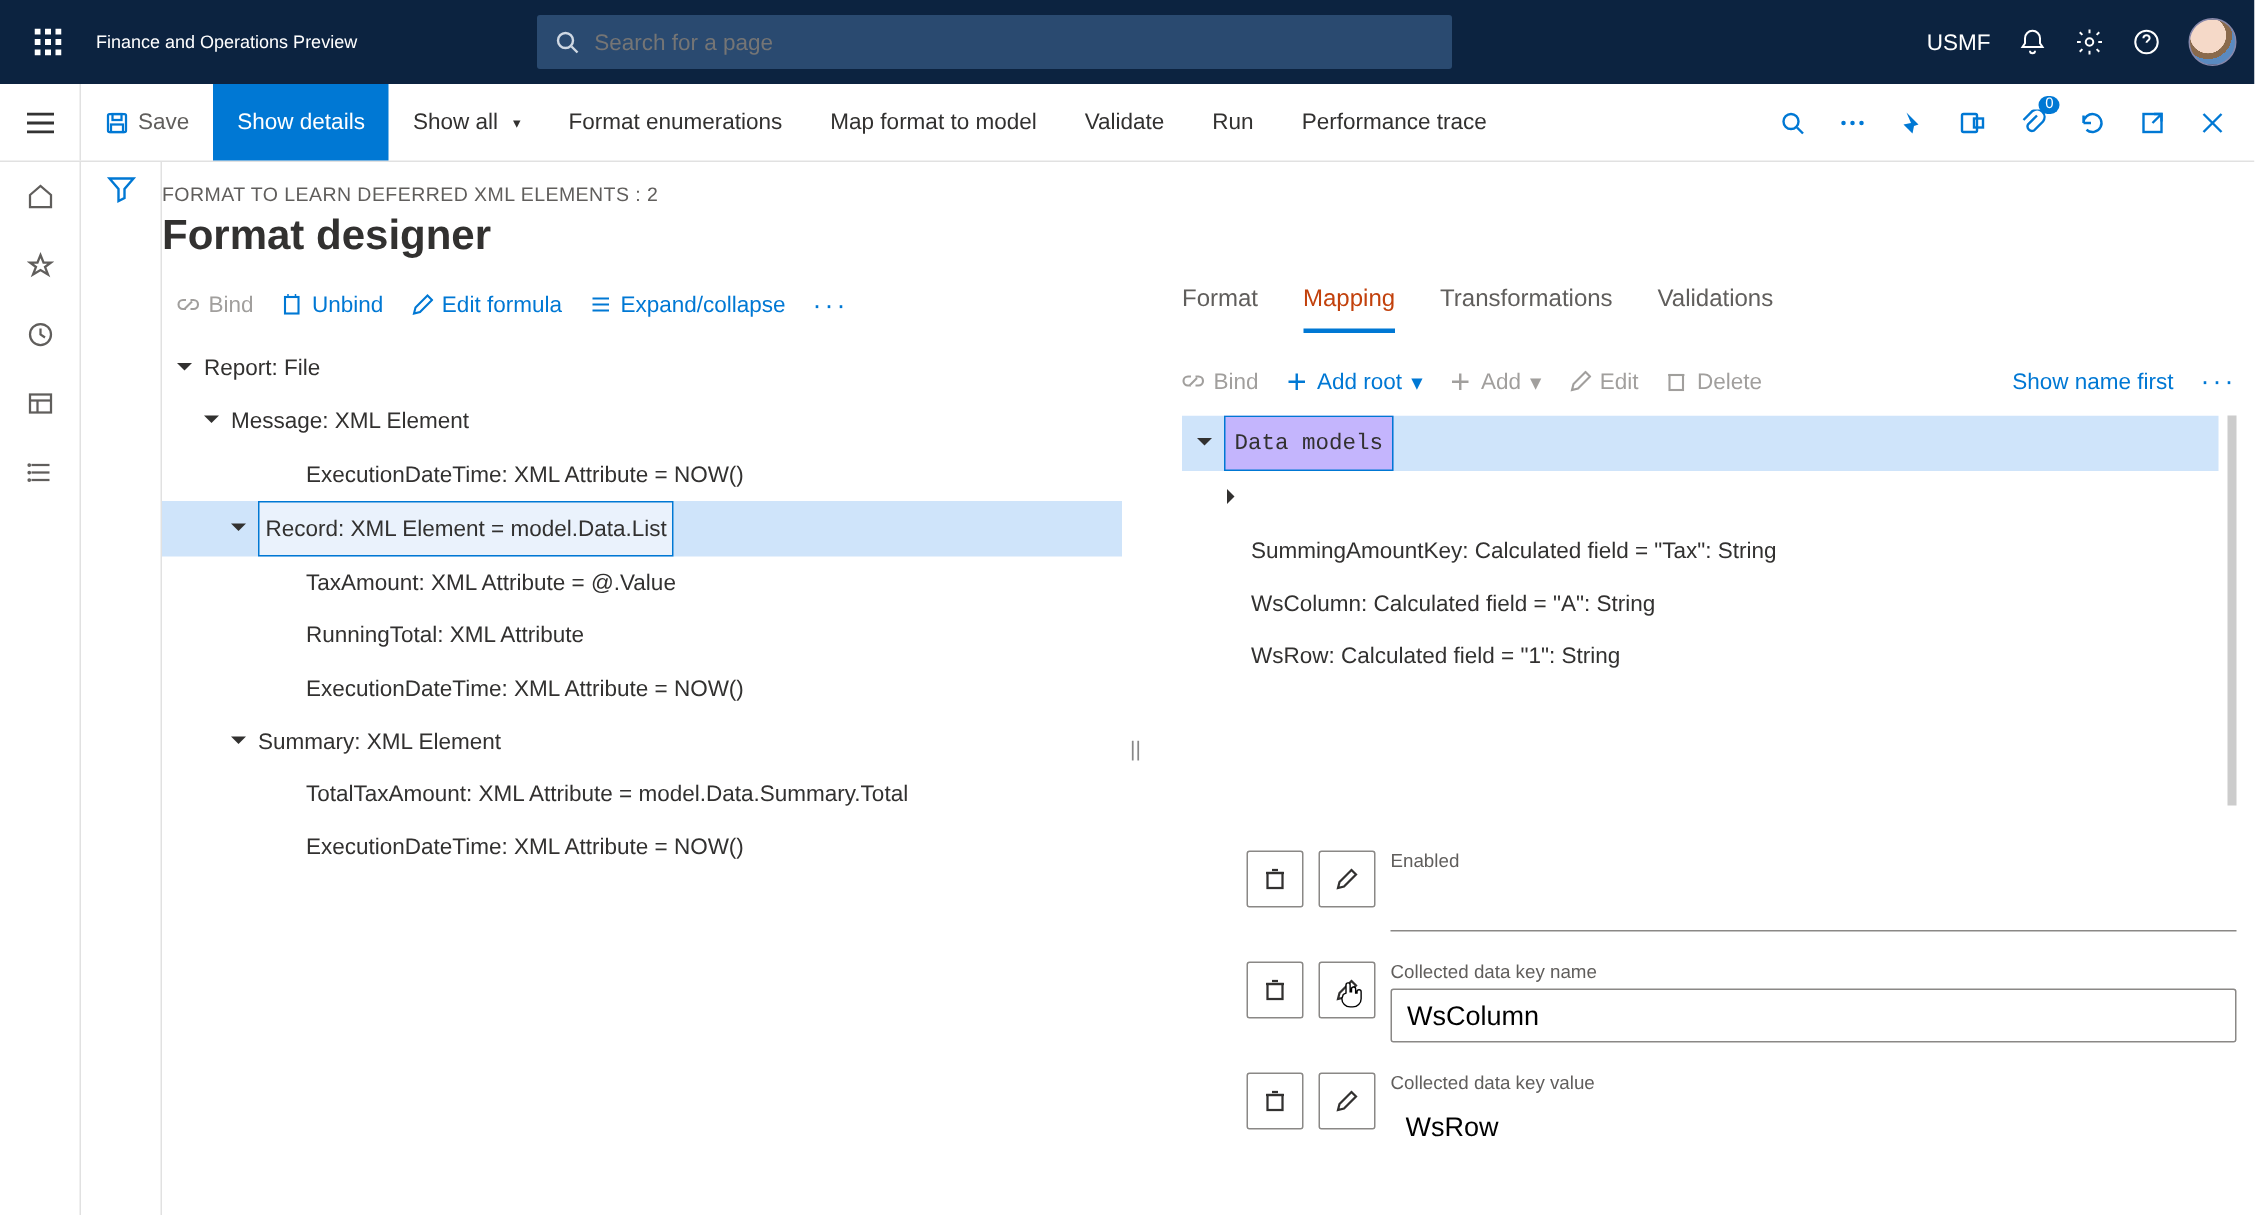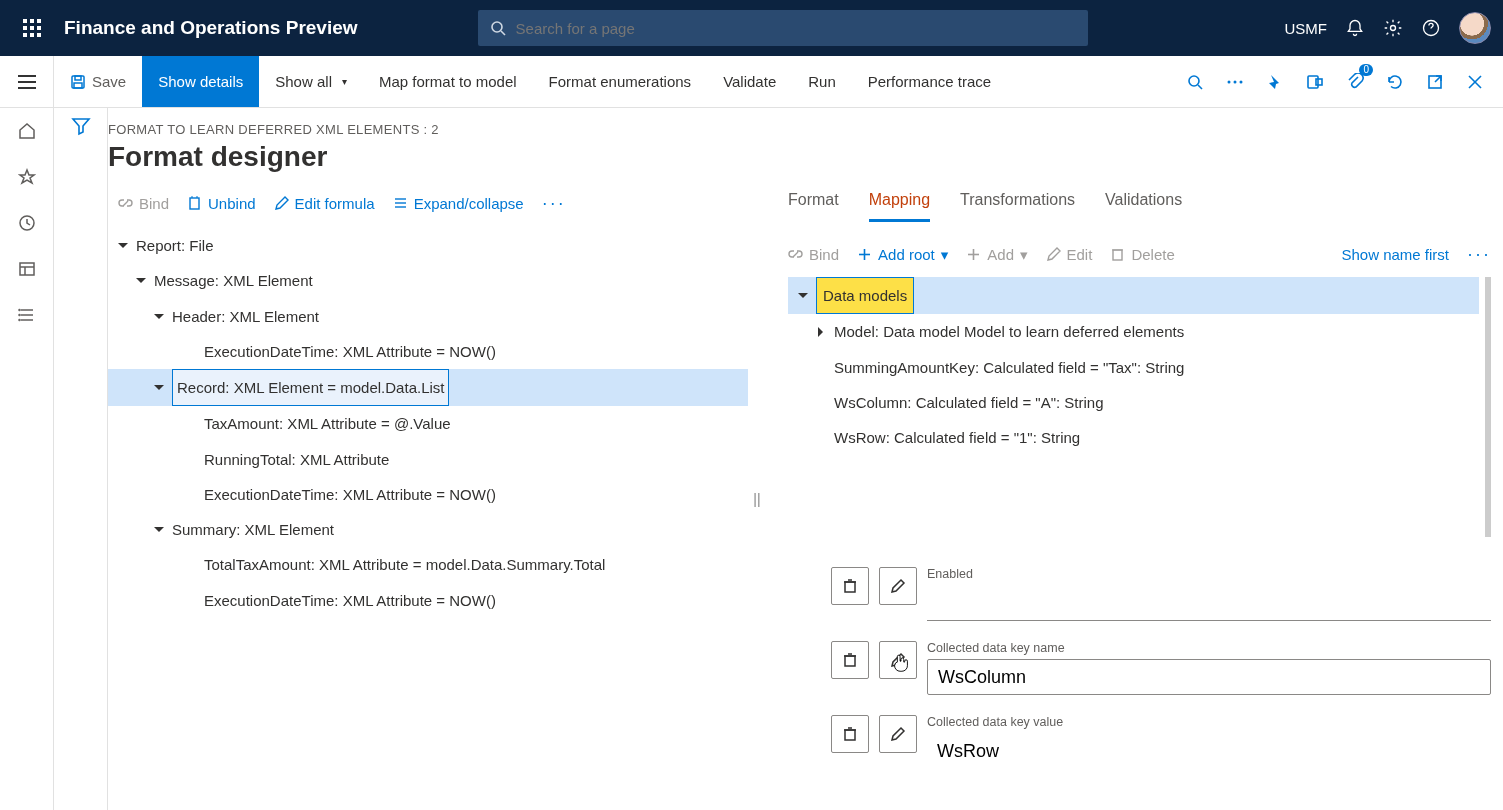--- a/index.html
+++ b/index.html
@@ -2,21 +2,21 @@
 <html><head>
 <meta charset="utf-8">
 <style>
   * { box-sizing: border-box; margin: 0; padding: 0; }
   body { font-family: "Segoe UI", -apple-system, sans-serif; font-size: 14px; color: #323130; background: #fff; overflow: hidden; }
   
   
   .top-header { height: 56px; background: #0c2340; color: #fff; display: flex; align-items: center; padding: 0 12px; }
   .waffle { width: 40px; display:flex; align-items:center; justify-content:center; cursor:pointer; }
   .waffle svg { width:18px; height:18px; fill:#fff;}
-  .app-title { font-size: 19px; font-weight: 700; margin-left: 12px; margin-right: 120px; }
+  .app-title { font-size: 12px; font-weight: 400; margin-left: 12px; margin-right: 120px; }
   .search-box { flex: 0 0 610px; height: 36px; background: #2a4a70; border-radius: 2px; display:flex; align-items:center; padding:0 12px; gap:10px; color:#cfd8e3;}
   .search-box svg { width:16px; height:16px; fill:#cfd8e3; }
   .search-box input { background: transparent; border: none; color: #cfd8e3; font-size:15px; flex:1; outline:none; }
   .top-spacer { flex: 1; }
   .top-right { display:flex; align-items:center; gap:18px; }
   .top-right span.co { font-size:15px; }
   .top-icon { width:20px; height:20px; fill:#fff; cursor:pointer; }
   .avatar { width:32px; height:32px; border-radius:50%; background: radial-gradient(circle at 40% 35%, #f5d9c8 45%, #8a6a4c 46% 60%, #5a8ac0 60%); border:1px solid #88a; cursor:pointer; }
 
   
@@ -69,21 +69,21 @@
 
   
   .tabs { display:flex; gap:30px; font-size:16px; color:#605e5c; border-bottom:0; padding-bottom:8px;}
   .tab { padding:4px 0 10px 0; cursor:pointer;}
   .tab.active { color:#c2410c; border-bottom:3px solid #0078d4; font-weight:400;}
   
   .right-toolbar { display:flex; align-items:center; gap:18px; padding:14px 0 12px 0;}
 
   .right-tree-wrap { border-right:6px solid #ccc; padding-right:6px; overflow:auto;}
   .right-tree { font-size:15px; line-height:2.35;}
-  .right-tree .root-sel .node-label{border:1px solid #0078d4;background:#fde047;padding:0 6px;}
+  .right-tree .root-sel .node-label{border:1px solid #0078d4;background:#c4b5fd;padding:0 6px;font-family:Liberation Mono, monospace;}
   .right-tree .root-sel{background:#cfe4fa;}
 
   .splitter { display:flex; justify-content:center; align-items:center; width:18px; color:#888; cursor:col-resize;}
 
   
   .prop-area { padding-top:30px; display:flex; flex-direction:column; gap:20px;}
   .prop-row { display:flex; align-items:flex-start; gap:10px;margin-left:43px;}
   .icon-box { width:38px;height:38px;border:1px solid #8a8886;border-radius:2px;display:flex;align-items:center;justify-content:center;cursor:pointer;}
   .icon-box svg{width:16px;height:16px;fill:none;stroke:#323130;stroke-width:1.5;}
   .prop-field { flex:1; display:flex; flex-direction:column; gap:4px;}
@@ -154,24 +154,24 @@
     <span>Save</span>
   </div>
   <div class="cmd-btn primary">
       <span>Show details</span>
     </div>
   <div class="cmd-btn">
       <span>Show all</span>
       <span class="chev">▾</span>
     </div>
   <div class="cmd-btn">
+      <span>Format enumerations</span>
+    </div>
+  <div class="cmd-btn">
       <span>Map format to model</span>
-    </div>
-  <div class="cmd-btn">
-      <span>Format enumerations</span>
     </div>
   <div class="cmd-btn">
       <span>Validate</span>
     </div>
   <div class="cmd-btn">
       <span>Run</span>
     </div>
   <div class="cmd-btn">
       <span>Performance trace</span>
     </div>
@@ -313,24 +313,20 @@
 
         <div class="tree">
           <div class="tree-row ind-0">
               <span class="caret down"></span>
               <span>Report: File</span>
             </div>
           <div class="tree-row ind-1">
               <span class="caret down"></span>
               <span>Message: XML Element</span>
             </div>
-          <div class="tree-row ind-2">
-              <span class="caret down"></span>
-              <span>Header: XML Element</span>
-            </div>
           <div class="tree-row ind-3">
               <span class="caret" style="width:10px"></span>
               <span>ExecutionDateTime: XML Attribute = NOW()</span>
             </div>
           <div class="tree-row ind-2 selected">
               <span class="caret down"></span>
               <span class="node-label">Record: XML Element = model.Data.List</span>
             </div>
           <div class="tree-row ind-3">
               <span class="caret" style="width:10px"></span>
@@ -413,21 +409,20 @@
         </div>
 
         <div class="right-tree-wrap" style="height:260px;">
           <div class="right-tree">
             <div class="tree-row ind-0 root-sel">
                 <span class="caret down"></span>
                 <span class="node-label">Data models</span>
               </div>
             <div class="tree-row ind-1">
                 <span class="caret right"></span>
-                <span>Model: Data model Model to learn deferred elements</span>
               </div>
             <div class="tree-row ind-1" style="padding-left:46px">
                 <span>SummingAmountKey: Calculated field = "Tax": String</span>
               </div>
             <div class="tree-row ind-1" style="padding-left:46px">
                 <span>WsColumn: Calculated field = "A": String</span>
               </div>
             <div class="tree-row ind-1" style="padding-left:46px">
                 <span>WsRow: Calculated field = "1": String</span>
               </div>

